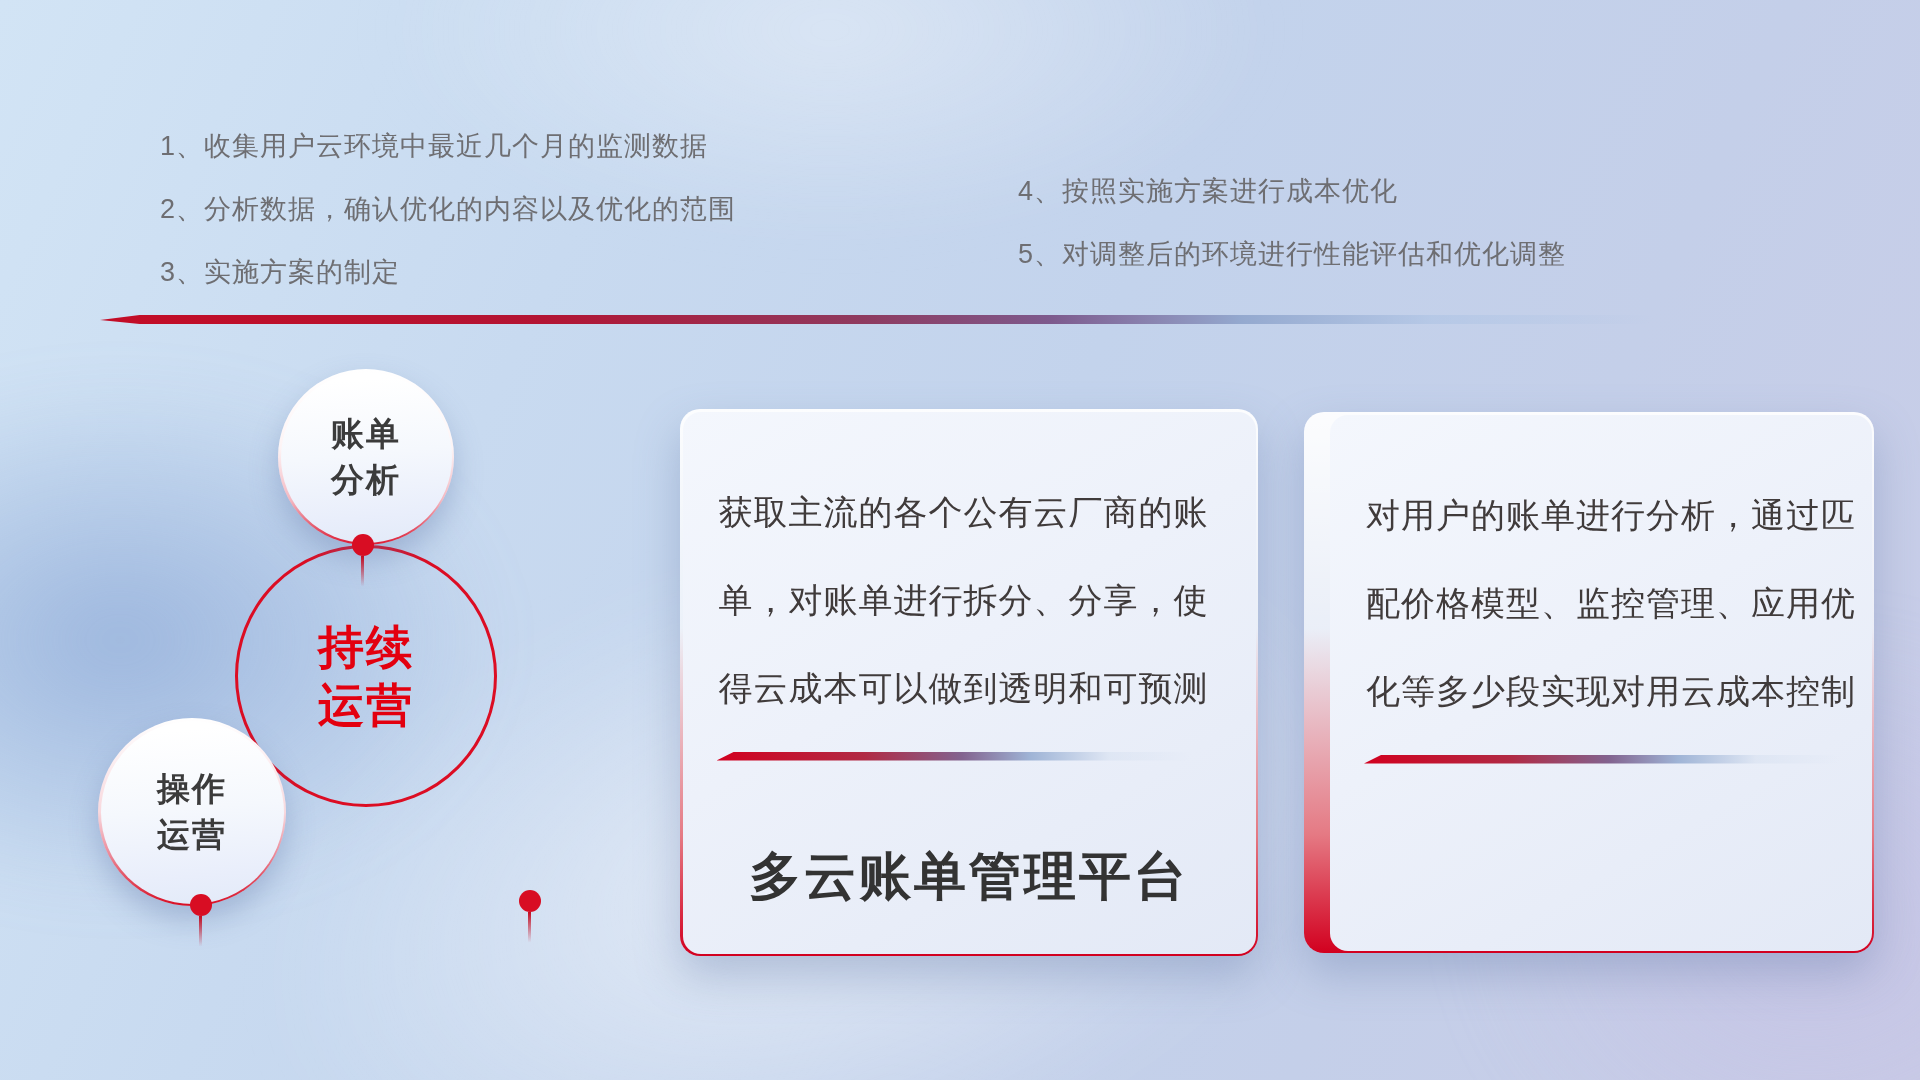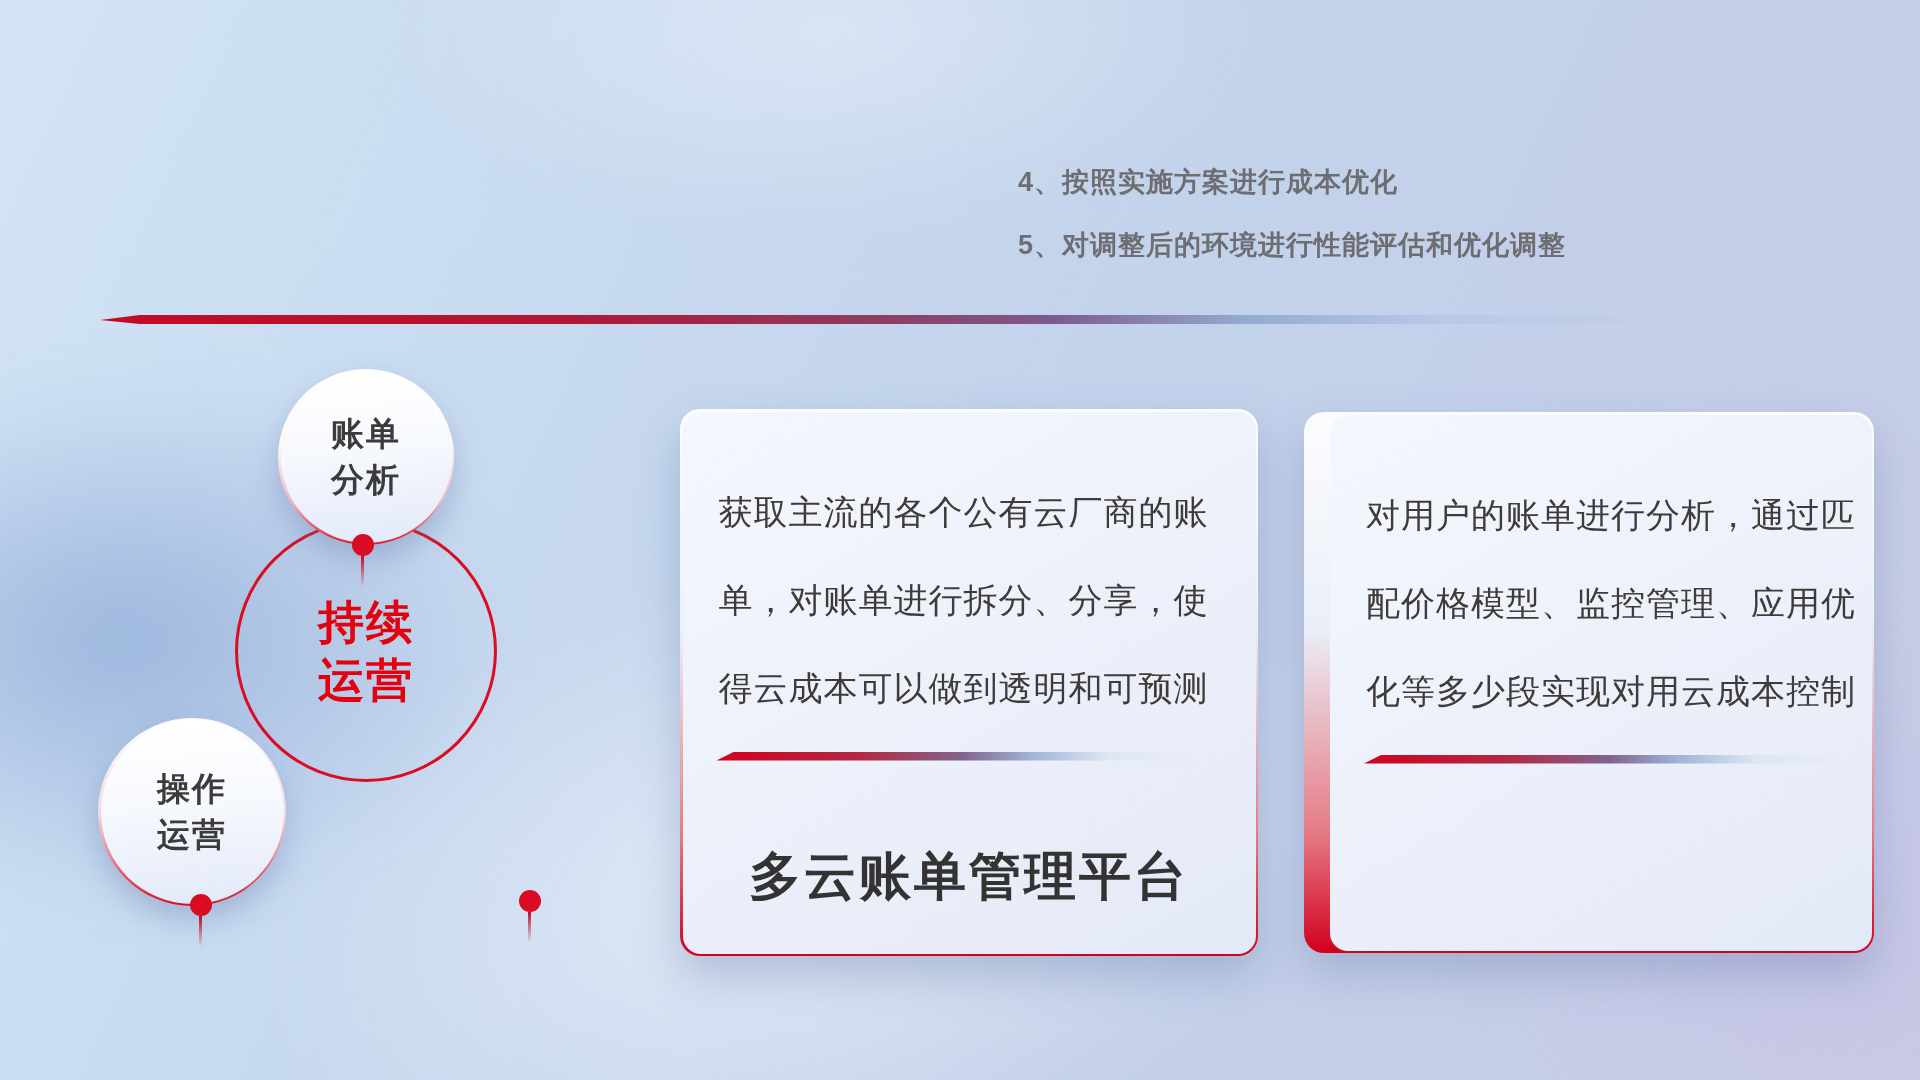--- a/index.html
+++ b/index.html
@@ -16,32 +16,32 @@
     background:radial-gradient(closest-side,rgba(255,255,255,.55),rgba(255,255,255,0));filter:blur(34px);}
   .blob.b3{left:1460px;top:620px;width:700px;height:600px;border-radius:50%;
     background:radial-gradient(closest-side,rgba(196,190,228,.5),rgba(196,190,228,0));filter:blur(30px);}
   .blob.b4{left:380px;top:-180px;width:900px;height:420px;border-radius:50%;
     background:radial-gradient(closest-side,rgba(255,255,255,.35),rgba(255,255,255,0));filter:blur(28px);}
 
   
   .steps{position:absolute;color:#6e6e72;font-size:27px;letter-spacing:1px;}
   .steps .step{line-height:63px;white-space:nowrap;}
   .steps-left{left:160px;top:115px;}
-  .steps-right{left:1018px;top:151px;font-weight:bold;}
+  .steps-right{left:1018px;top:160px;}
 
   
   .top-divider{
     position:absolute;left:100px;top:315px;width:1585px;height:9px;
     background:linear-gradient(90deg,#c30c26 0%,#b31433 28%,#8f3a5f 48%,#7d5a8d 60%,#94a9cf 72%,rgba(173,195,228,.6) 84%,rgba(190,205,232,0) 98%);
     clip-path:polygon(0 55%,2.5% 0,100% 0,100% 100%,2.5% 100%);
   }
 
   
   .ring{
-    position:absolute;left:235px;top:520px;width:262px;height:262px;border-radius:50%;
+    position:absolute;left:235px;top:545px;width:262px;height:262px;border-radius:50%;
     border:3px solid #dc0d23;box-sizing:border-box;z-index:1;
     display:flex;align-items:center;justify-content:center;text-align:left;
   }
   .ring-label{color:#e3000f;font-weight:bold;font-size:46px;line-height:58px;letter-spacing:2px;}
   .node{position:absolute;border-radius:50%;padding:2.5px;box-sizing:border-box;z-index:2;
     box-shadow:0 14px 28px rgba(95,118,165,.35);}
   .node-border-top{background:linear-gradient(180deg,#ffffff 0%,#fdf4f5 45%,#f3b6c0 75%,#dc1a32 100%);}
   .node-border-bottom{background:linear-gradient(180deg,#ffffff 0%,#f8d9de 50%,#ec8b9a 72%,#d80d23 100%);}
   .node-inner{width:100%;height:100%;border-radius:50%;box-sizing:border-box;
     background:linear-gradient(175deg,#ffffff 8%,#f5f8fd 48%,#e9eefb 82%,#e2eaf8 100%);
@@ -78,20 +78,25 @@
 </style>
 </head>
 <body>
 
 <div class="slide">
   <div class="blob b1"></div>
   <div class="blob b2"></div>
   <div class="blob b3"></div>
   <div class="blob b4"></div>
 
+  <div class="steps steps-left">
+    <div class="step">1、收集用户云环境中最近几个月的监测数据</div>
+    <div class="step">2、分析数据，确认优化的内容以及优化的范围</div>
+    <div class="step">3、实施方案的制定</div>
+  </div>
 
   <div class="steps steps-right">
     <div class="step">4、按照实施方案进行成本优化</div>
     <div class="step">5、对调整后的环境进行性能评估和优化调整</div>
   </div>
 
   <div class="top-divider"></div>
 
   <div class="ring">
     <div class="ring-label">

